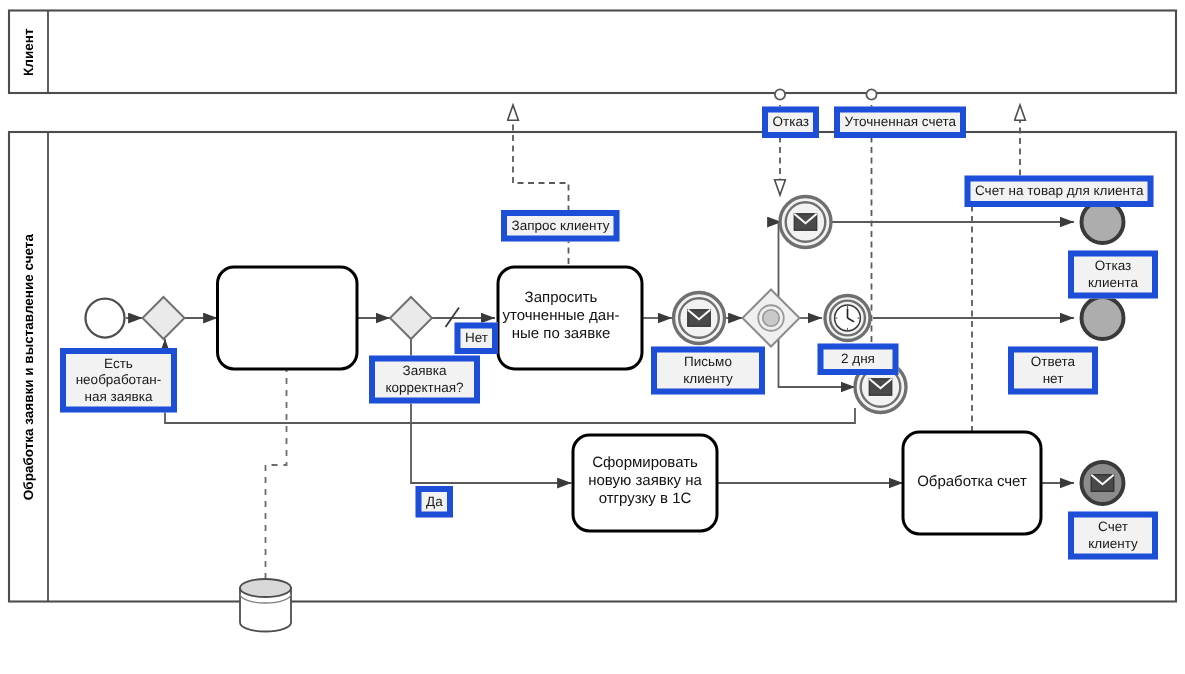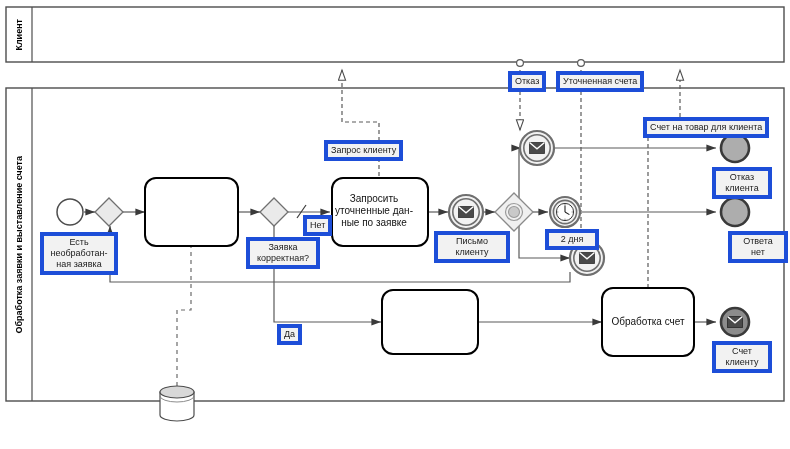--- a/index.html
+++ b/index.html
@@ -232,45 +232,48 @@
   <div class="pool-label-wrap" style="left:6px; top:7px; width:26px; height:55px;">
     <span class="pool-label">Клиент</span>
   </div>
   <div class="pool-label-wrap" style="left:6px; top:88px; width:26px; height:313px;">
     <span class="pool-label">Обработка заявки и выставление счета</span>
   </div>
 
   <div class="task-label" style="left:332px; top:193px; width:84px;">Запросить
 уточненные дан-
 ные по заявке</div>
+  <div class="task-label" style="left:382px; top:303px; width:96px;">Сформировать
+новую заявку на
+отгрузку в 1С</div>
   <div class="task-label" style="left:602px; top:316px; width:92px;">Обработка счет</div>
 
   <div class="lbl lbl-box" style="left:40px; top:232px; width:64px;">Есть
 необработан-
 ная заявка</div>
 
   <div class="lbl lbl-box" style="left:434px; top:231px; width:62px;">Письмо
 клиенту</div>
 
   <div class="lbl lbl-box" style="left:545px; top:229px; width:40px;">2 дня</div>
 
   <div class="lbl lbl-box" style="left:712px; top:167px; width:46px;">Отказ
 клиента</div>
 
-  <div class="lbl lbl-box" style="left:728px; top:231px; width:46px;">Ответа
+  <div class="lbl lbl-box" style="left:672px; top:231px; width:46px;">Ответа
 нет</div>
 
   <div class="lbl lbl-box" style="left:712px; top:341px; width:46px;">Счет
 клиенту</div>
 
   <div class="lbl lbl-box" style="left:246px; top:237px; width:60px;">Заявка
 корректная?</div>
 
   <div class="lbl lbl-box" style="left:303px; top:215px;">Нет</div>
   <div class="lbl lbl-box" style="left:277px; top:324px;">Да</div>
 
-  <div class="lbl lbl-box" style="left:324px; top:140px;">Запрос клиенту</div>
+  <div class="lbl lbl-box" style="left:334px; top:140px;">Запрос клиенту</div>
   <div class="lbl lbl-box" style="left:508px; top:71px;">Отказ</div>
   <div class="lbl lbl-box" style="left:556px; top:71px;">Уточненная счета</div>
   <div class="lbl lbl-box" style="left:643px; top:117px;">Счет на товар для клиента</div>
 
 
 </div>
 
 </body></html>

